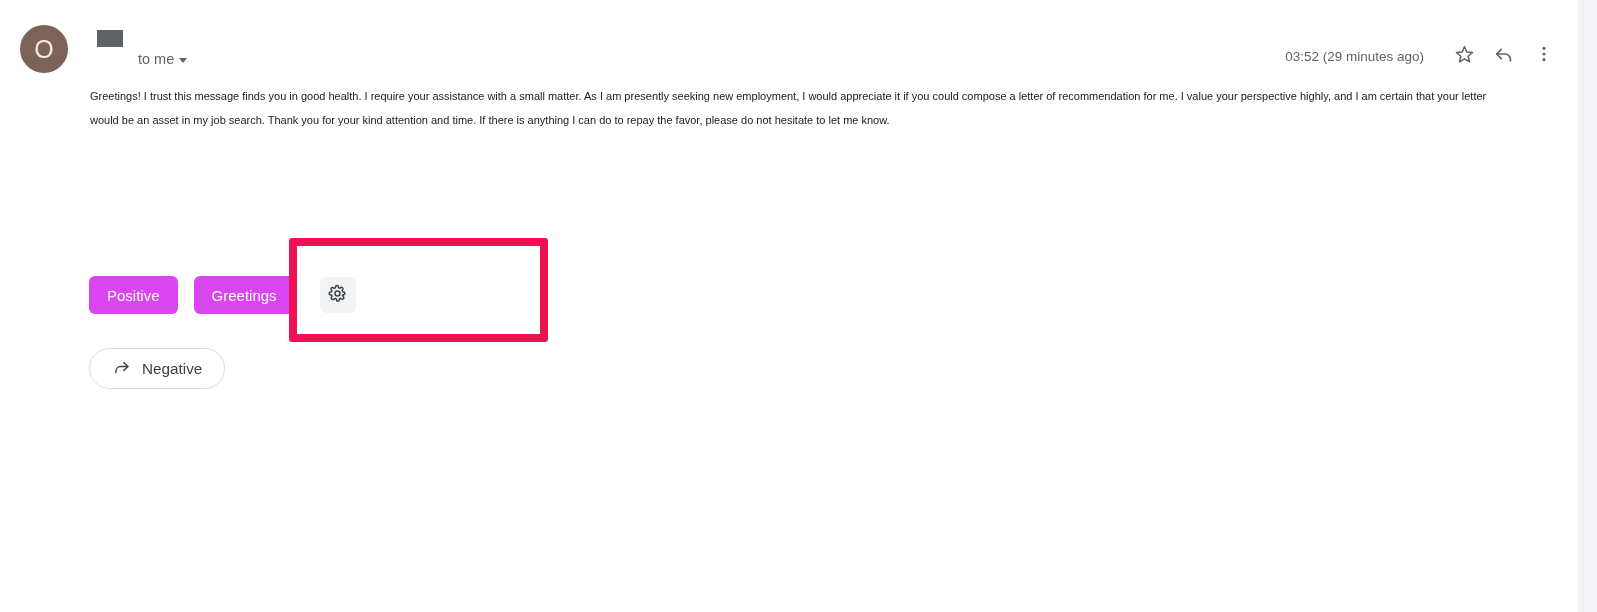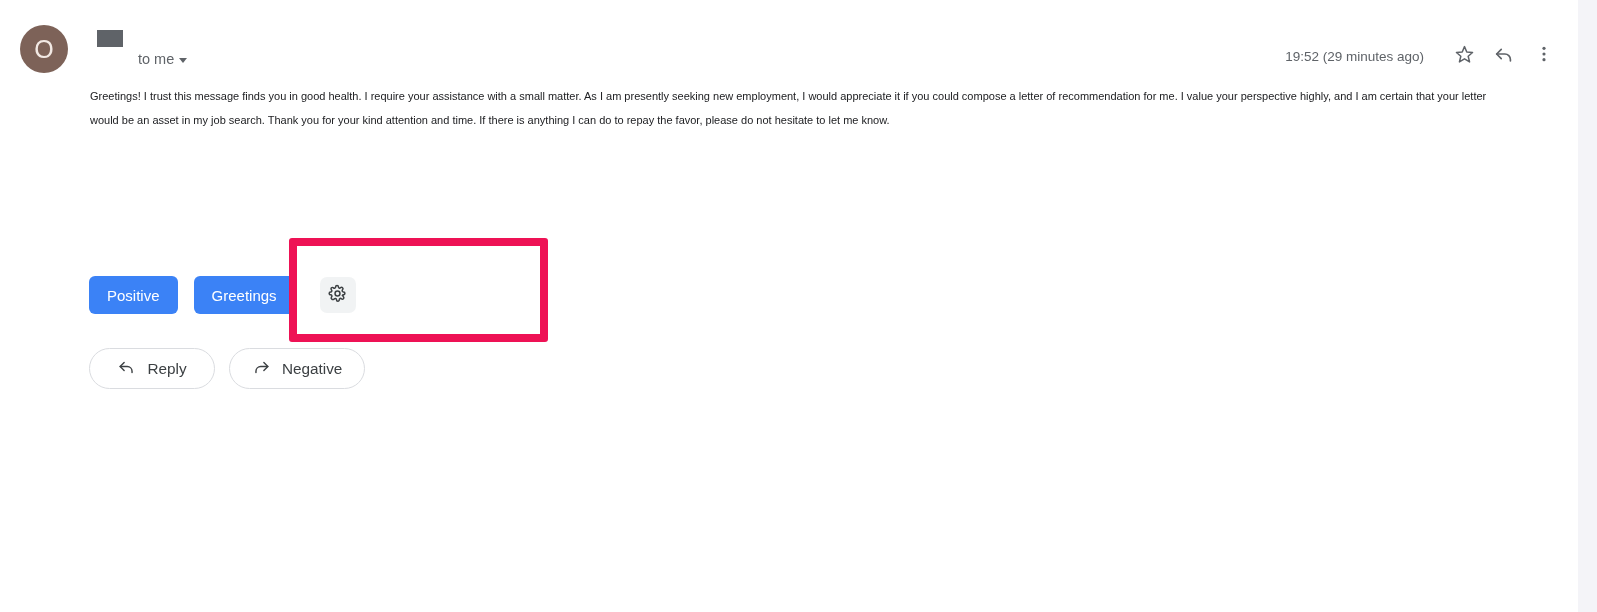--- a/index.html
+++ b/index.html
@@ -145,21 +145,21 @@
     left: 89px;
     top: 276px;
     height: 38px;
     display: flex;
     align-items: center;
     gap: 16px;
   }
 
   .chip-blue {
     height: 38px;
-    background: #3b82f6;
+    background: #d946ef;
     color: #ffffff;
     border: none;
     border-radius: 6px;
     font-family: "Liberation Sans", sans-serif;
     font-size: 15px;
     padding: 0 18px;
     display: flex;
     align-items: center;
     cursor: pointer;
     white-space: nowrap;
@@ -243,21 +243,21 @@
 
     <div id="sender-block">
       <span id="sender-redaction"></span>
       <div id="to-line">
         <span id="to-label">to me</span>
         <span class="caret-down"></span>
       </div>
     </div>
 
     <div id="header-actions">
-      <span id="timestamp">19:52 (29 minutes ago)</span>
+      <span id="timestamp">03:52 (29 minutes ago)</span>
 
       <div class="icon-btn">
         <span>
           <svg width="21" height="21" viewBox="0 0 24 24" fill="none" stroke="#5f6368" stroke-width="1.7" stroke-linejoin="round">
             <polygon points="12,3 14.6,9.2 21.2,9.7 16.2,14 17.8,20.5 12,17 6.2,20.5 7.8,14 2.8,9.7 9.4,9.2"></polygon>
           </svg>
         </span>
       </div>
 
       <div class="icon-btn">
@@ -301,29 +301,20 @@
           <path d="M19.1 14.4a1.5 1.5 0 0 0 .3 1.65l.06.06a1.8 1.8 0 1 1-2.55 2.55l-.06-.06a1.5 1.5 0 0 0-1.65-.3 1.5 1.5 0 0 0-.9 1.37v.17a1.8 1.8 0 0 1-3.6 0v-.09a1.5 1.5 0 0 0-.98-1.37 1.5 1.5 0 0 0-1.65.3l-.06.06A1.8 1.8 0 1 1 4.46 16.3l.06-.06a1.5 1.5 0 0 0 .3-1.65 1.5 1.5 0 0 0-1.37-.9h-.17a1.8 1.8 0 0 1 0-3.6h.09a1.5 1.5 0 0 0 1.37-.98 1.5 1.5 0 0 0-.3-1.65l-.06-.06A1.8 1.8 0 1 1 6.93 4.85l.06.06a1.5 1.5 0 0 0 1.65.3h.07a1.5 1.5 0 0 0 .9-1.37v-.17a1.8 1.8 0 0 1 3.6 0v.09a1.5 1.5 0 0 0 .9 1.37 1.5 1.5 0 0 0 1.65-.3l.06-.06a1.8 1.8 0 1 1 2.55 2.55l-.06.06a1.5 1.5 0 0 0-.3 1.65v.07a1.5 1.5 0 0 0 1.37.9h.17a1.8 1.8 0 0 1 0 3.6h-.09a1.5 1.5 0 0 0-1.37.9z"></path>
         </svg>
       </span>
     </div>
   </div>
 
   <div id="highlight-box"></div>
 
   <div id="action-row">
 
-    <button class="pill-btn">
-      <span>
-        <svg width="19" height="19" viewBox="0 0 24 24" fill="none" stroke="#3c4043" stroke-width="1.8" stroke-linecap="round" stroke-linejoin="round">
-          <polyline points="9,7 4,12 9,17"></polyline>
-          <path d="M4 12h9a6 6 0 0 1 6 6v1.5"></path>
-        </svg>
-      </span>
-      <span>Reply</span>
-    </button>
 
     <button class="pill-btn">
       <span>
         <svg width="19" height="19" viewBox="0 0 24 24" fill="none" stroke="#3c4043" stroke-width="1.8" stroke-linecap="round" stroke-linejoin="round">
           <polyline points="15,7 20,12 15,17"></polyline>
           <path d="M20 12h-9a6 6 0 0 0-6 6v1.5"></path>
         </svg>
       </span>
       <span>Negative</span>
     </button>

